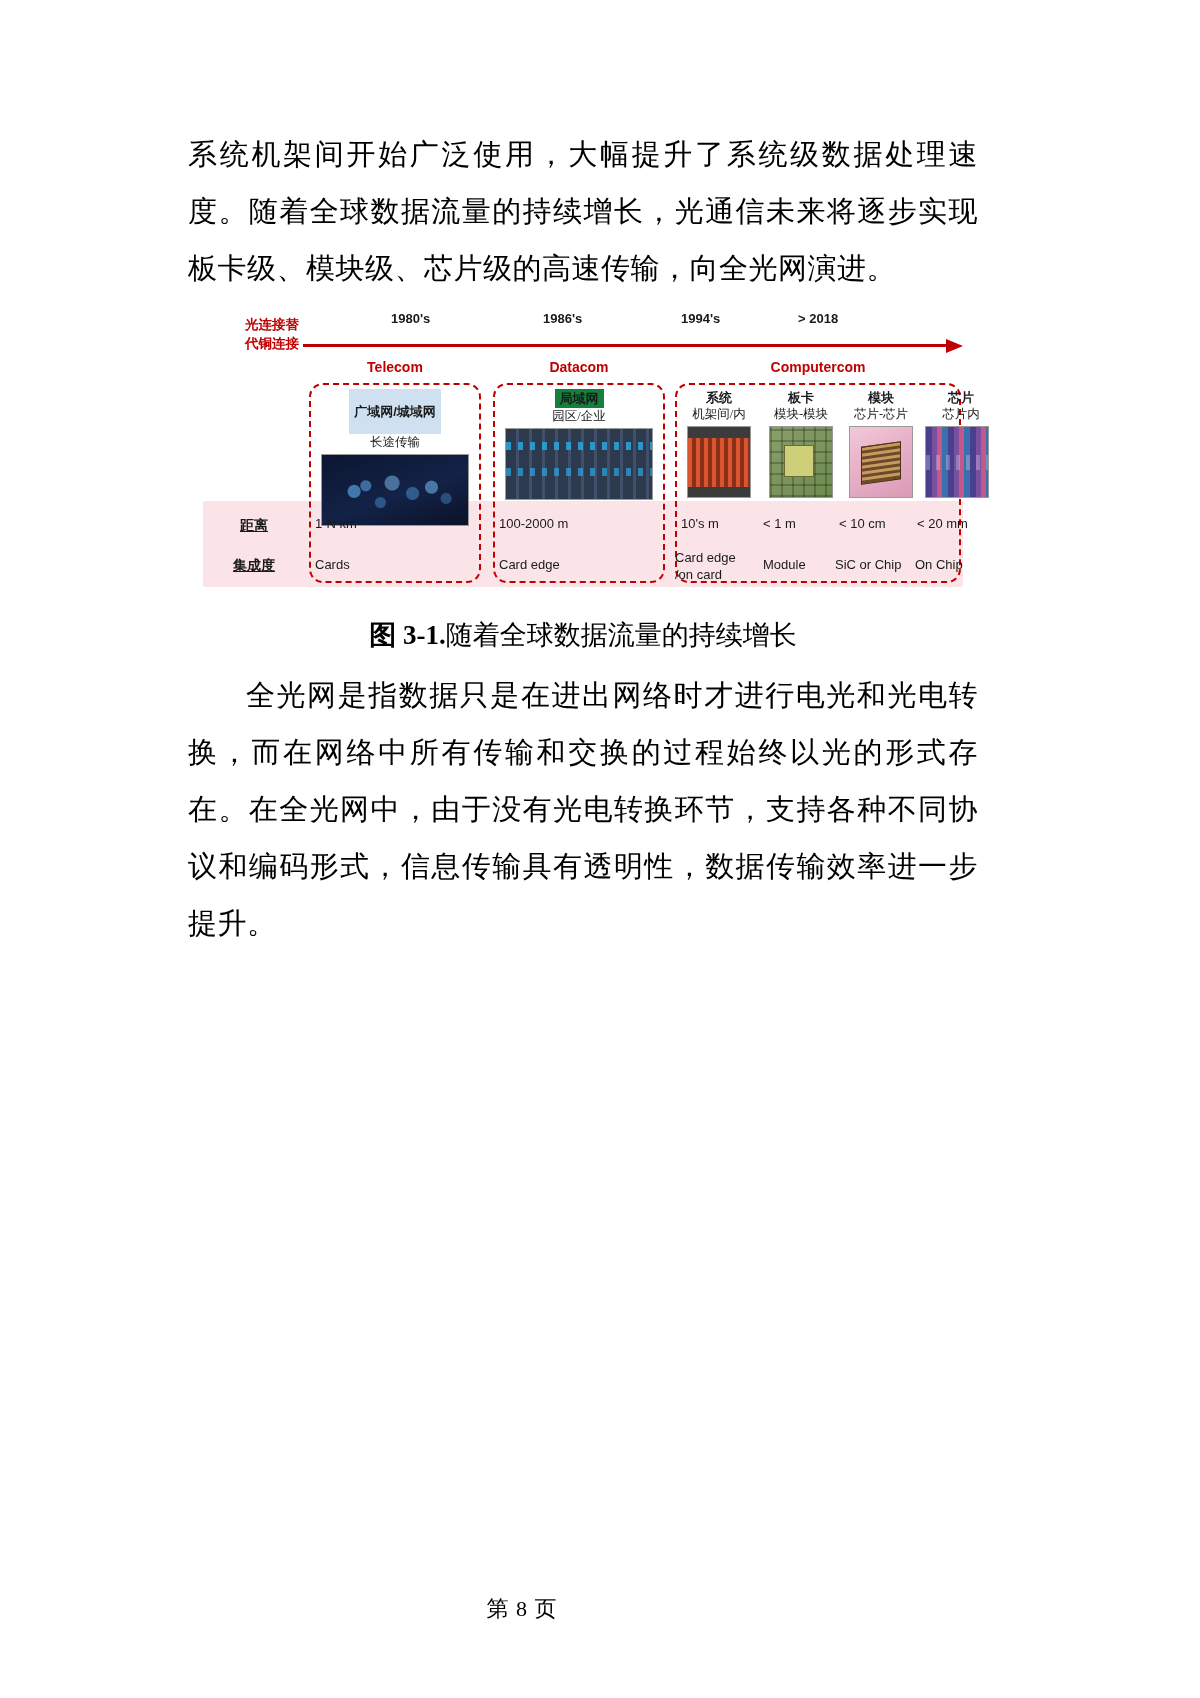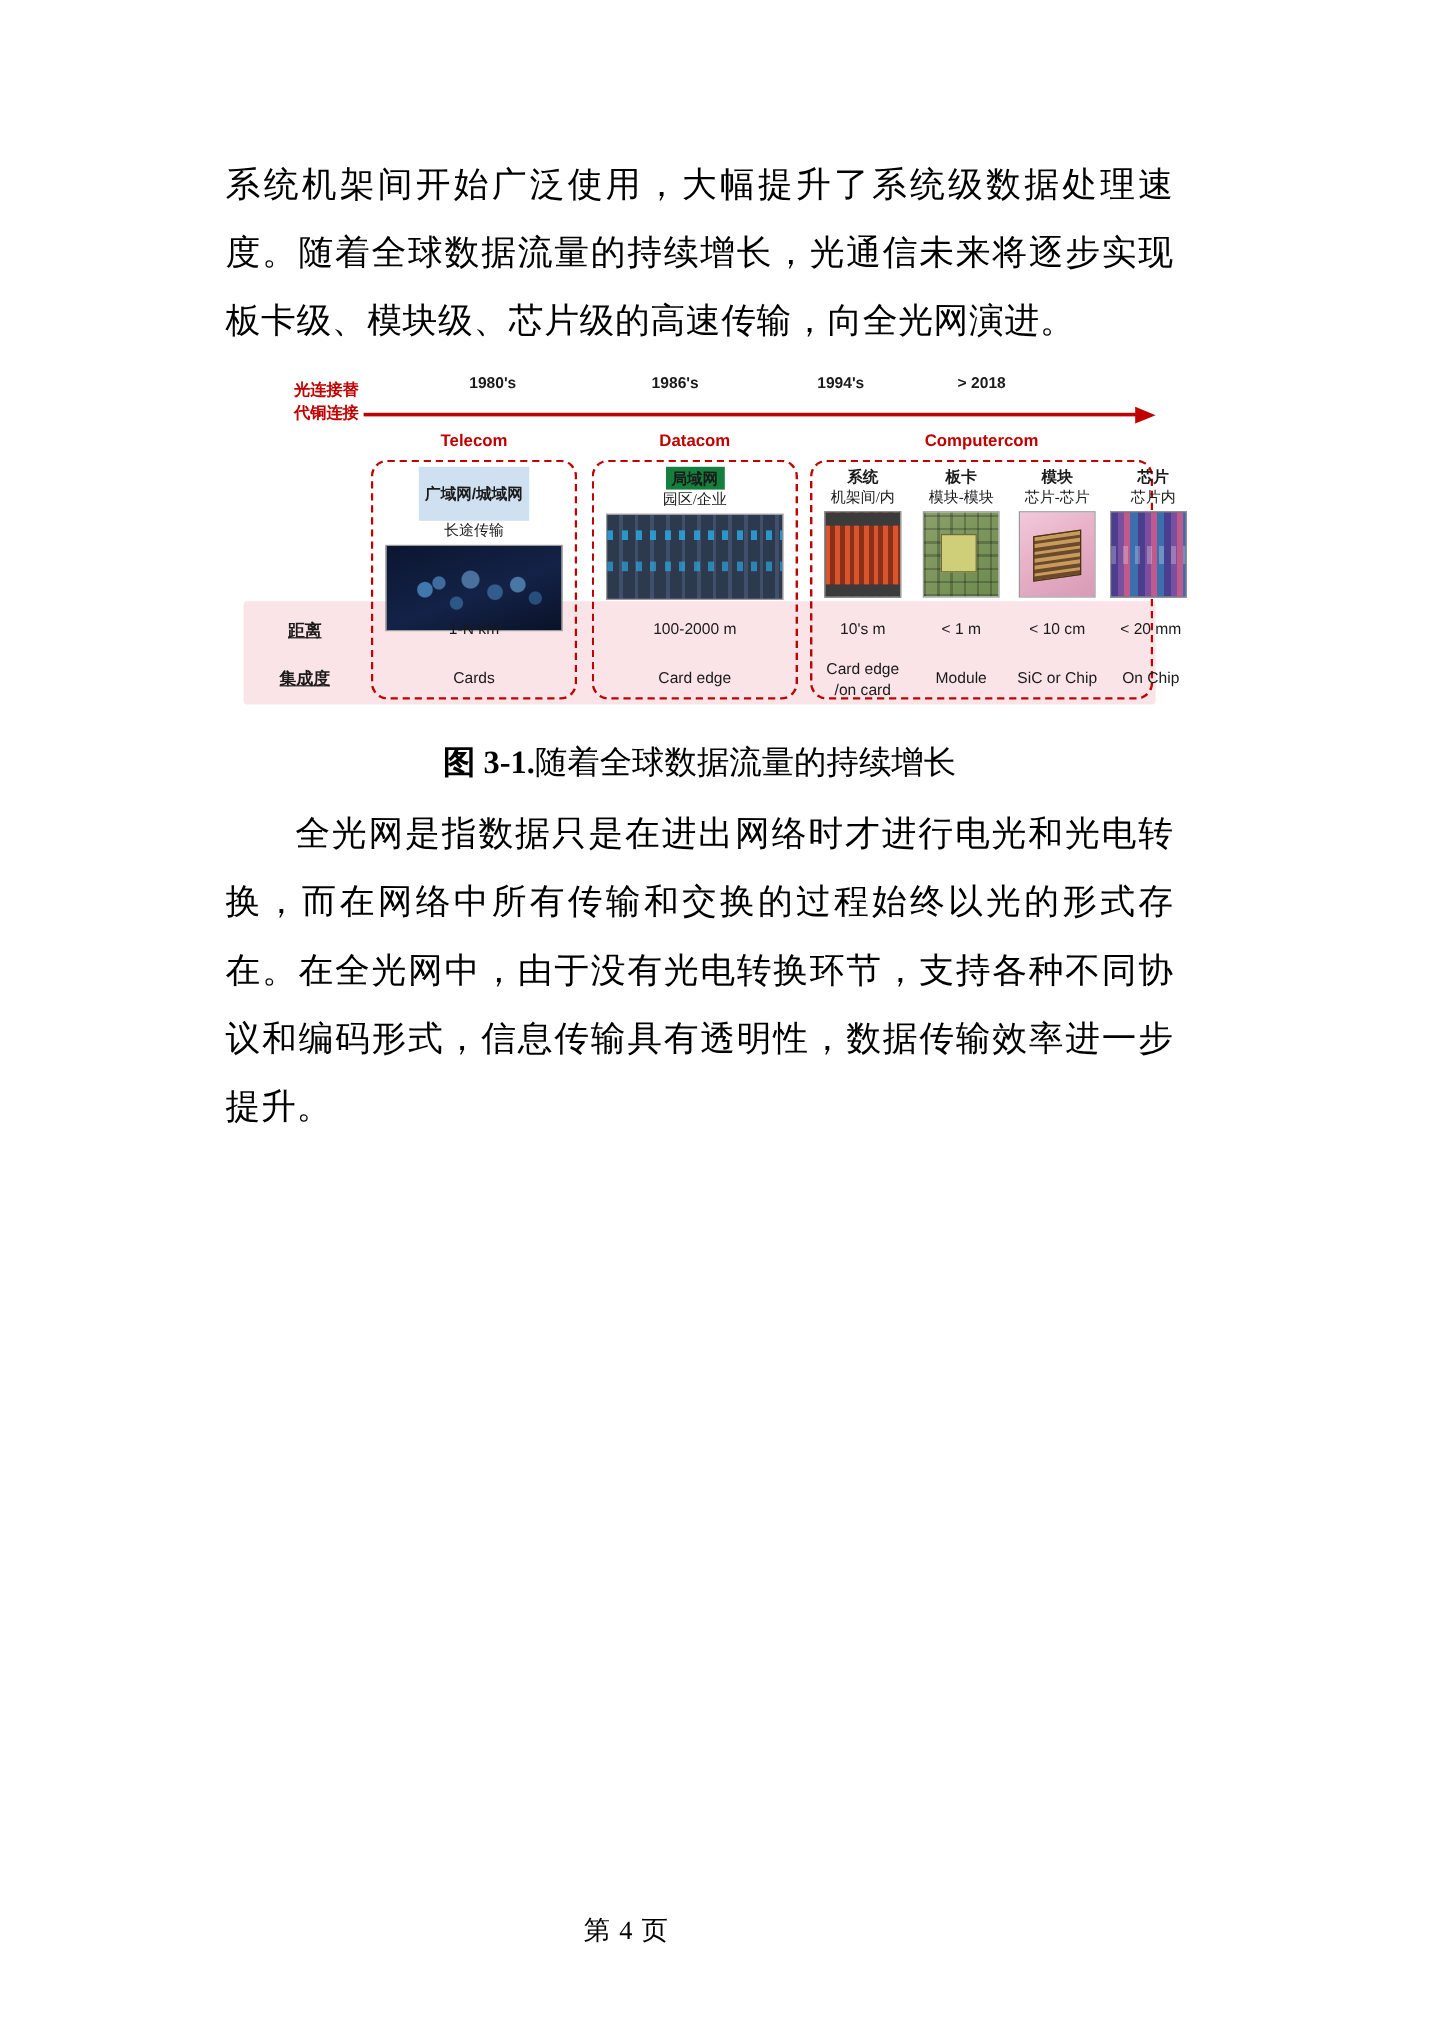--- a/index.html
+++ b/index.html
@@ -154,21 +154,21 @@
   }
   .thumb {
     margin-top: 4px;
     border: 1px solid #9a9a9a;
     box-sizing: border-box;
     overflow: hidden;
     position: relative;
   }
   .cell-v {
     position: absolute;
-    text-align: center;
+    text-align: left;
     font-size: 13px;
     color: #1a1a1a;
     line-height: 17px;
   }
 
   
   .t-world {
     background:
       radial-gradient(circle at 22% 52%, rgba(80,150,210,.75) 0 6px, transparent 7px),
       radial-gradient(circle at 30% 44%, rgba(90,160,220,.6) 0 5px, transparent 6px),
@@ -372,14 +372,14 @@
       <div class="fig-caption">
         <span class="bold">图 3-1.</span><span>随着全球数据流量的持续增长</span>
       </div>
     </div>
 
     <p class="para indent" style="margin-top:12px;">全光网是指数据只是在进出网络时才进行电光和光电转换，而在网络中所有传输和交换的过程始终以光的形式存在。在全光网中，由于没有光电转换环节，支持各种不同协议和编码形式，信息传输具有透明性，数据传输效率进一步提升。</p>
 
 
   </div>
 
-  <div class="footer">第 4 页</div>
+  <div class="footer">第 8 页</div>
 </div>
 
 </body></html>

